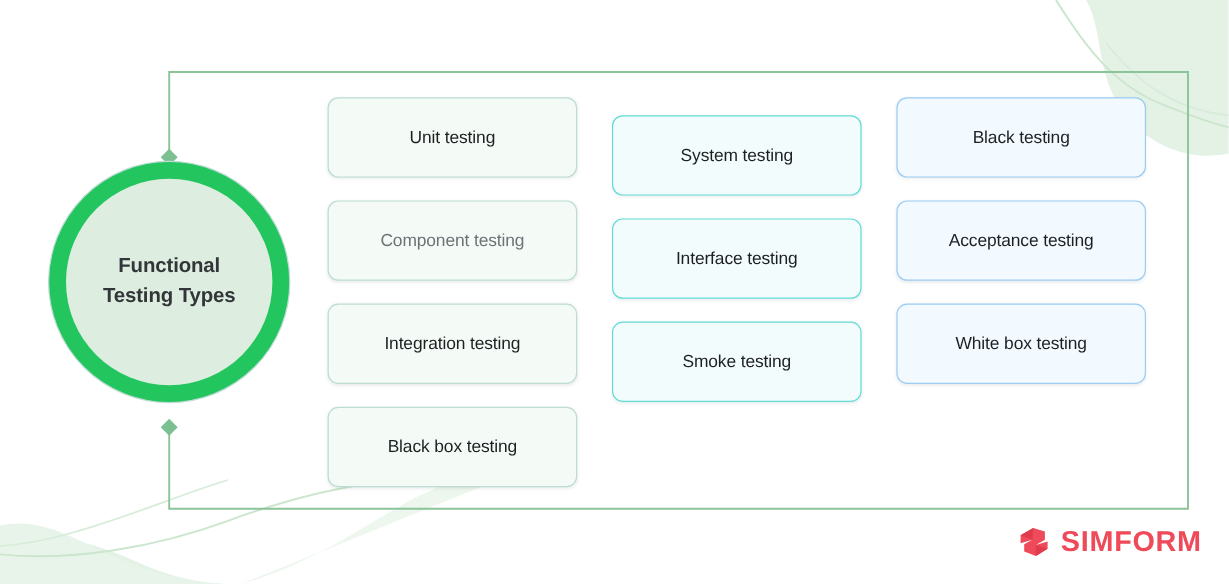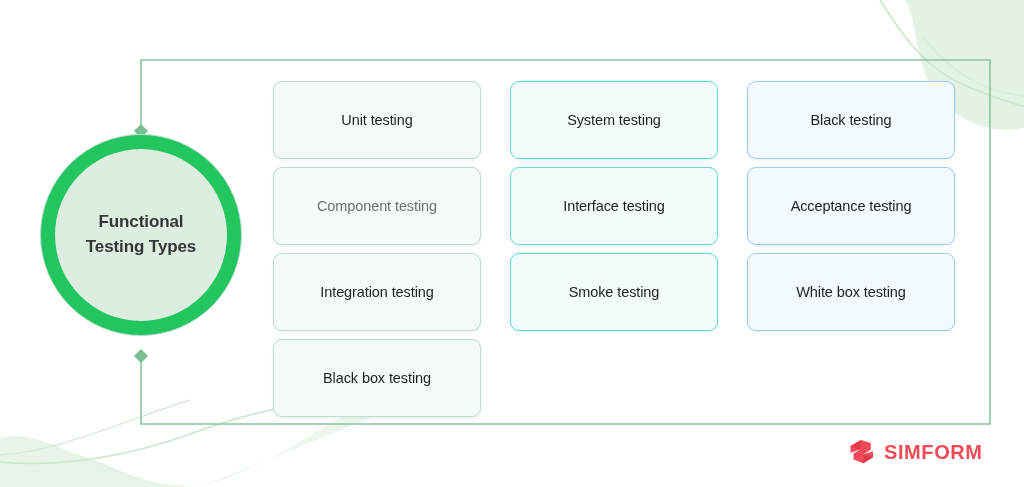--- a/index.html
+++ b/index.html
@@ -74,38 +74,39 @@
     position: absolute;
     left: 273px;
     top: 81px;
     display: grid;
     grid-template-columns: 208px 29px 208px 29px 208px;
     grid-auto-rows: 67px;
     row-gap: 19px;
   }
   .card {
     grid-row: auto;
-    height: 78px;
+    height: 67px;
     border-radius: 9px;
     box-sizing: border-box;
     display: flex;
     align-items: center;
     justify-content: center;
     font-size: 14.5px;
     color: #1d1f21;
     letter-spacing: -0.1px;
     box-shadow: 0 1px 3px rgba(60,80,90,0.10);
   }
   .card.col-a {
     background: #f4fbf6;
     border: 1px solid #bcdcd4;
   }
   .card.col-b {
     background: #f3fcfc;
     border: 1px solid #63dcd8;
+    margin-top: 15px;
   }
   .card.col-c {
     background: #f2f9ff;
     border: 1px solid #9cccf2;
   }
   .card.muted { color: #6e7276; justify-content: center; }
 
   .cell-a { grid-column: 1; }
   .cell-b { grid-column: 3; }
   .cell-c { grid-column: 5; }
@@ -113,21 +114,21 @@
   
   .logo {
     position: absolute;
     left: 846px;
     top: 437px;
     display: flex;
     align-items: center;
     gap: 8px;
   }
   .logo-word {
-    font-size: 20px;
+    font-size: 24px;
     font-weight: bold;
     color: #ef4a5a;
     letter-spacing: 0.6px;
   }
 </style>
 </head>
 <body>
 
 <div id="stage">
 

